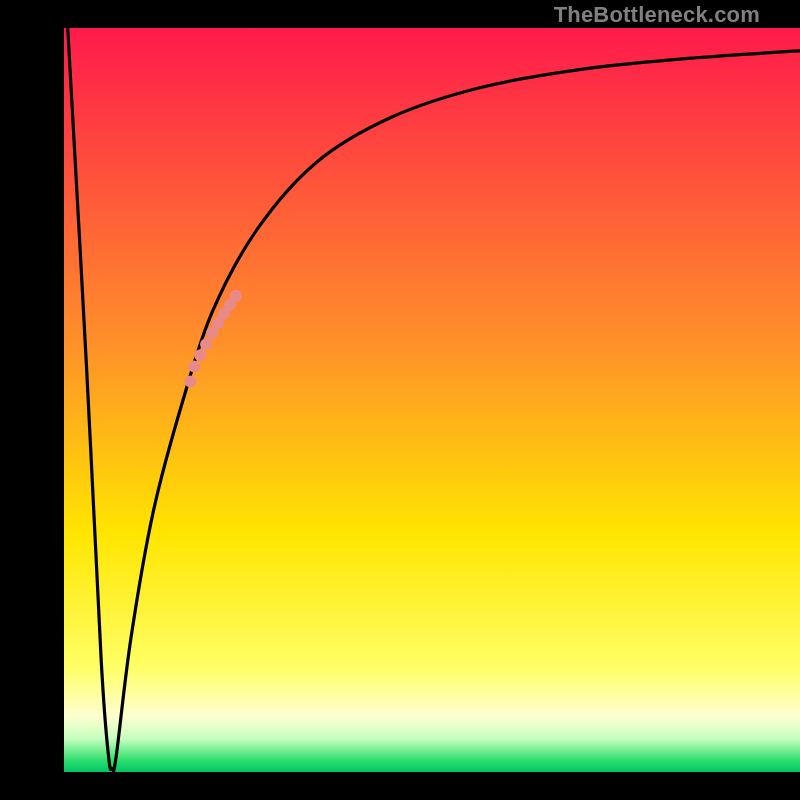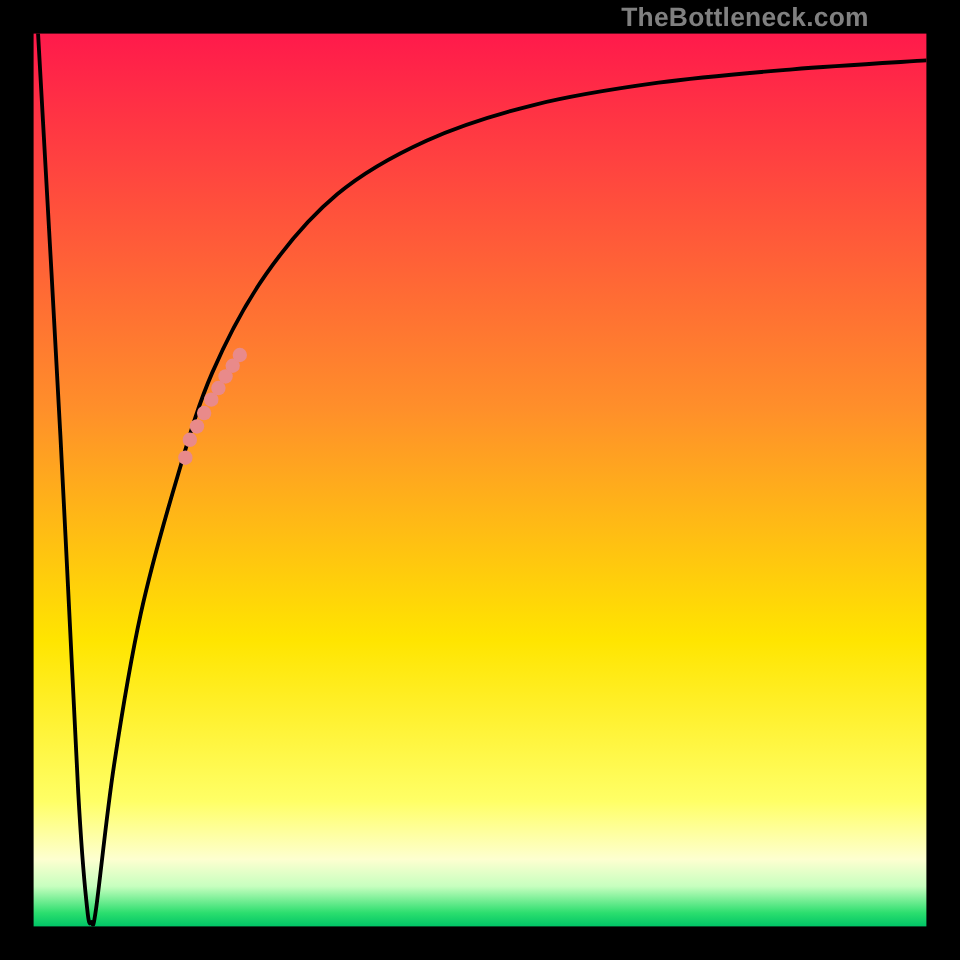--- a/index.html
+++ b/index.html
@@ -9,20 +9,21 @@
     height: 800px;
     overflow: hidden;
     background: #000;
     font-family: Arial, Helvetica, sans-serif;
   }
   .wrap {
     position: relative;
     width: 732px;
     height: 800px;
     background: #000;
+    margin-left: 36px;
   }
   .watermark {
     position: absolute;
     top: 2px;
     right: 8px;
     color: #808080;
     font-size: 22px;
     font-weight: 600;
     letter-spacing: 0.2px;
     z-index: 5;

